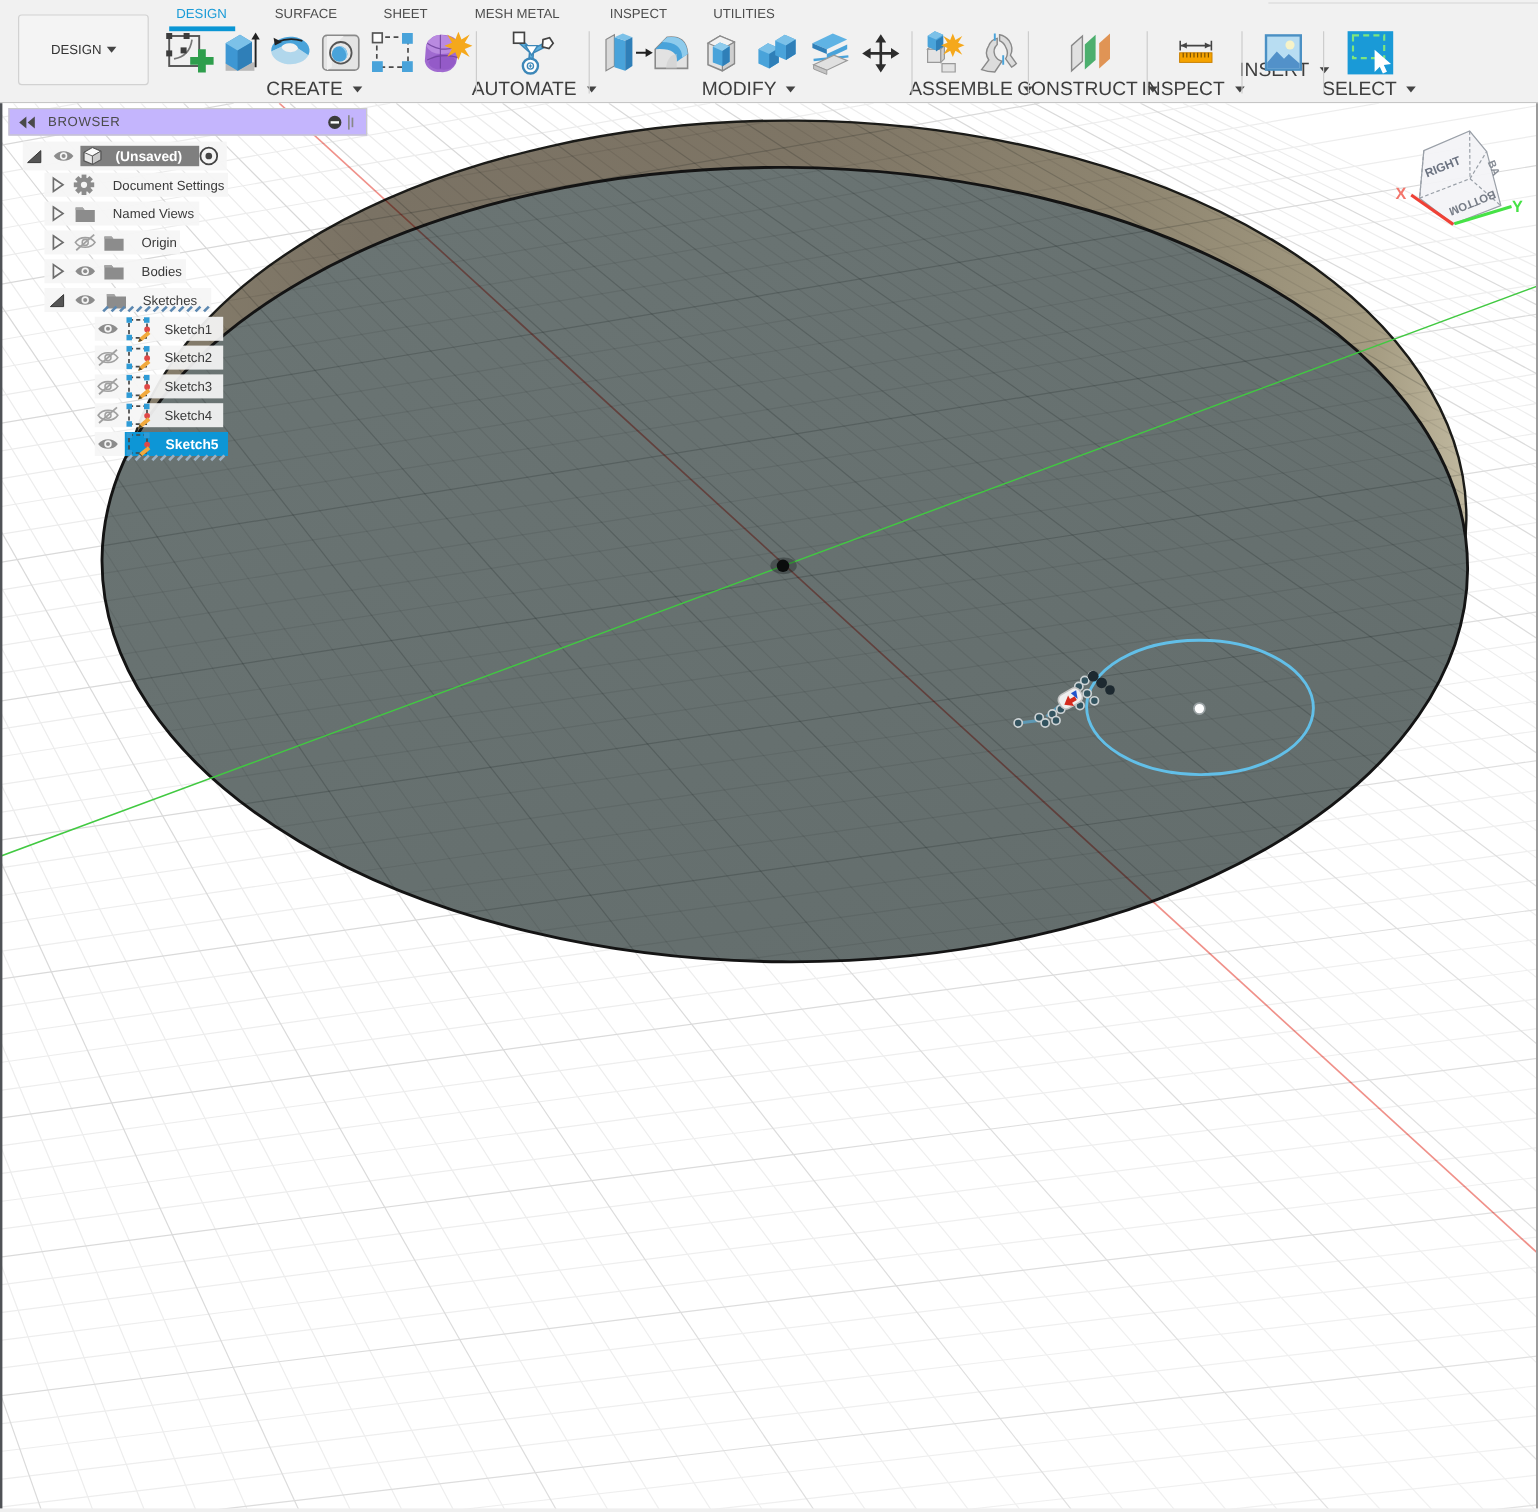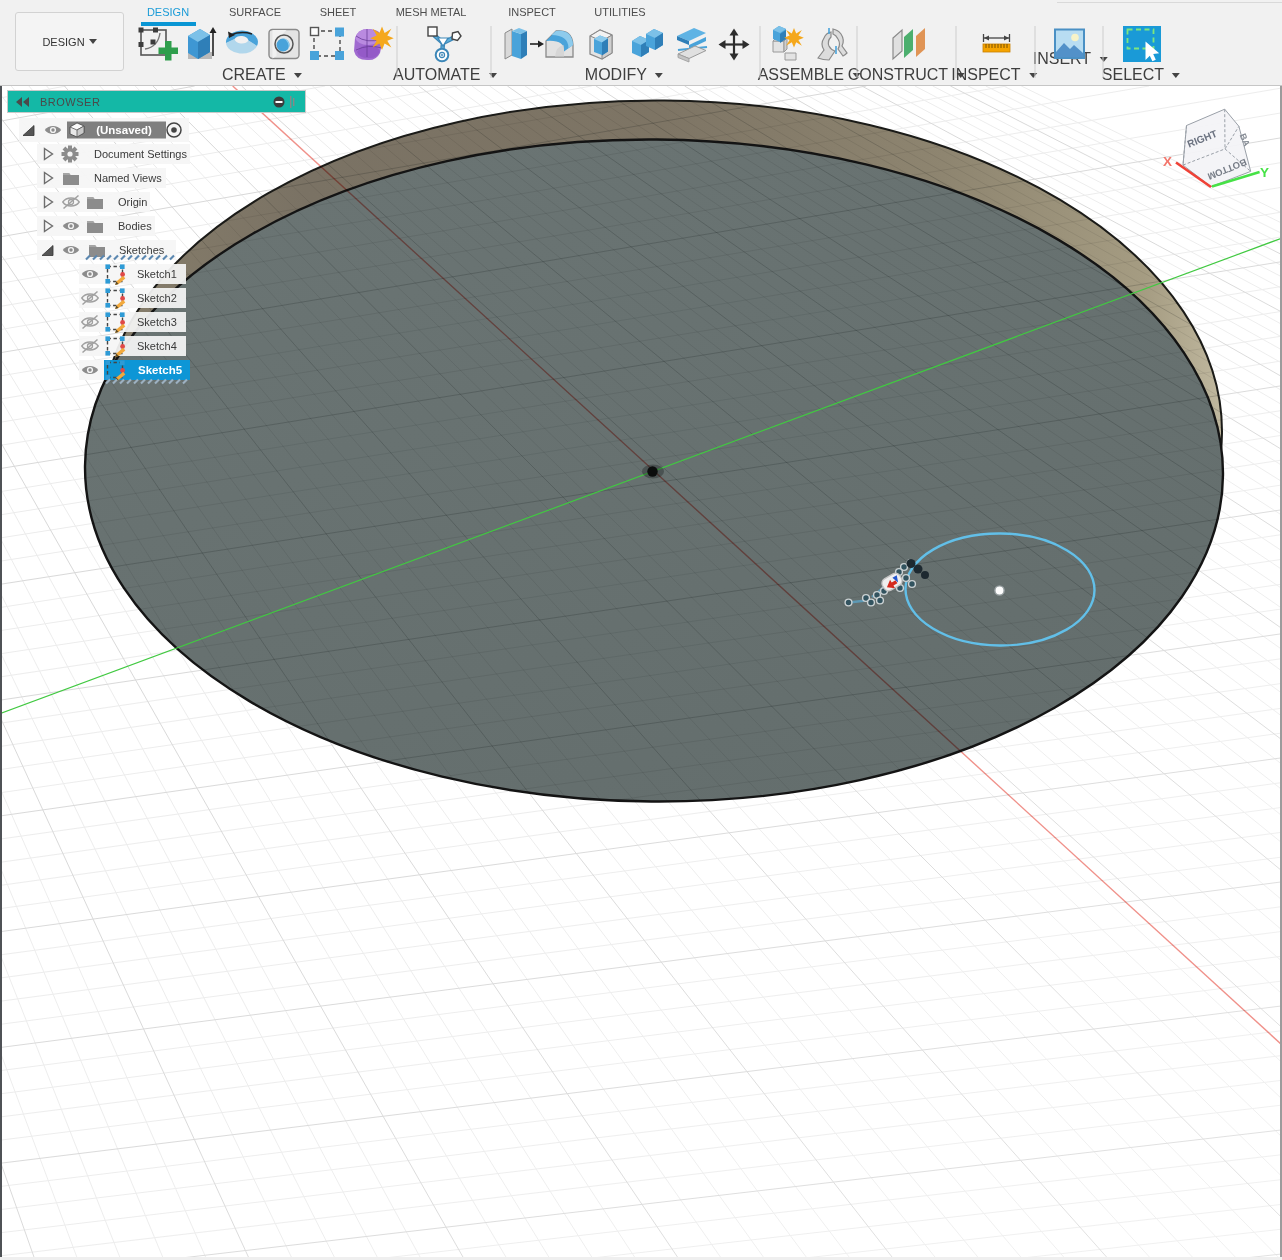--- a/index.html
+++ b/index.html
@@ -537,21 +537,21 @@
 </g>
 <text x="1203.5" y="142" font-size="10" font-weight="bold" fill="#6b7280" text-anchor="middle" transform="rotate(-22 1203.5 142)">RIGHT</text>
 <text x="1227" y="172" font-size="9.5" font-weight="bold" fill="#767c86" text-anchor="middle" transform="rotate(158 1227 169)">BOTTOM</text>
 <text x="1242" y="141" font-size="9" font-weight="bold" fill="#878d96" text-anchor="middle" transform="rotate(68 1242 141)">BA</text>
 <line x1="1176" y1="162.5" x2="1211" y2="187" stroke="#ef4136" stroke-width="2.6"></line>
 <line x1="1212" y1="186.5" x2="1259.6" y2="172" stroke="#46e246" stroke-width="2.6"></line>
 <text x="1163" y="166" font-size="13.5" font-weight="bold" fill="#f3766c">X</text>
 <text x="1260" y="177" font-size="13.5" font-weight="bold" fill="#46e246">Y</text>
 </g>
 </svg>
-<div style="position:absolute;left:7px;top:90px;width:299px;height:23px;background:#14b8a6;border:1px solid #c9c9c9;display:flex;align-items:center">
+<div style="position:absolute;left:7px;top:90px;width:299px;height:23px;background:#c4b5fd;border:1px solid #c9c9c9;display:flex;align-items:center">
 <svg width="20" height="12" style="margin-left:5px">
       <path d="M9 1 L3 6 L9 11 Z" fill="#4a4a4a"></path>
       <path d="M16 1 L10 6 L16 11 Z" fill="#4a4a4a"></path>
     </svg>
 <span style="font-size:11px;color:#4a4a4a;margin-left:7px;letter-spacing:0.5px">BROWSER</span>
 <svg width="30" height="16" style="position:absolute;right:4px;top:3px">
       <circle cx="8" cy="8" r="5.5" fill="#3c3c3c"></circle>
       <rect x="4.5" y="7" width="7" height="2" fill="#fff"></rect>
       <rect x="19" y="2" width="1.4" height="12" fill="#888"></rect>
       <rect x="22" y="4" width="1.4" height="8" fill="#888"></rect>

